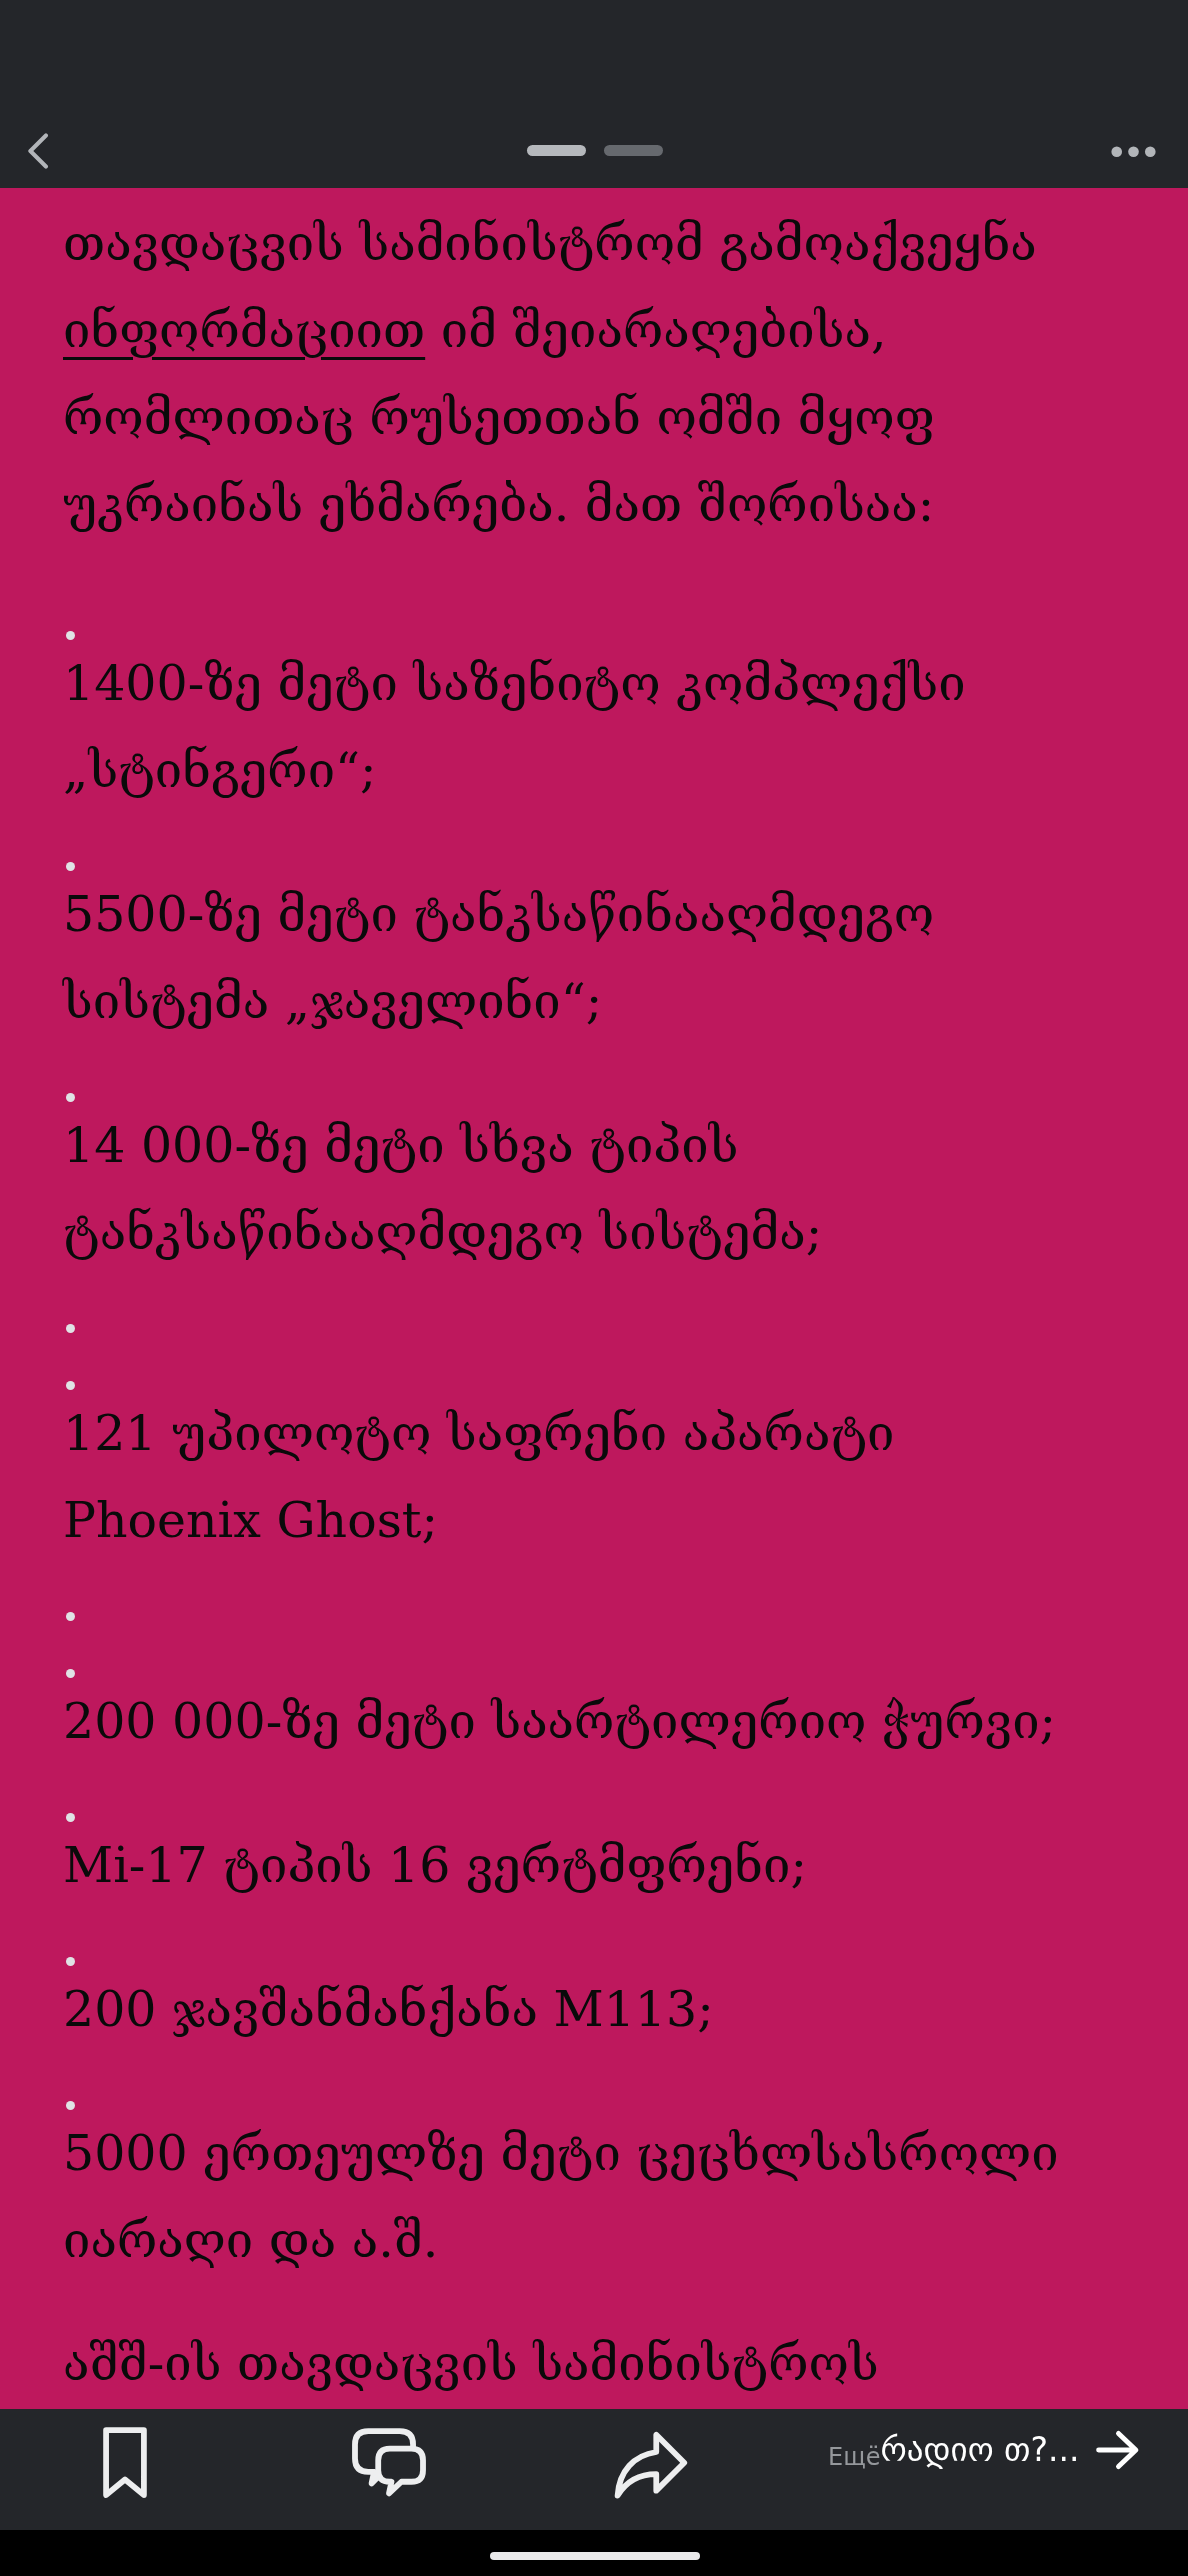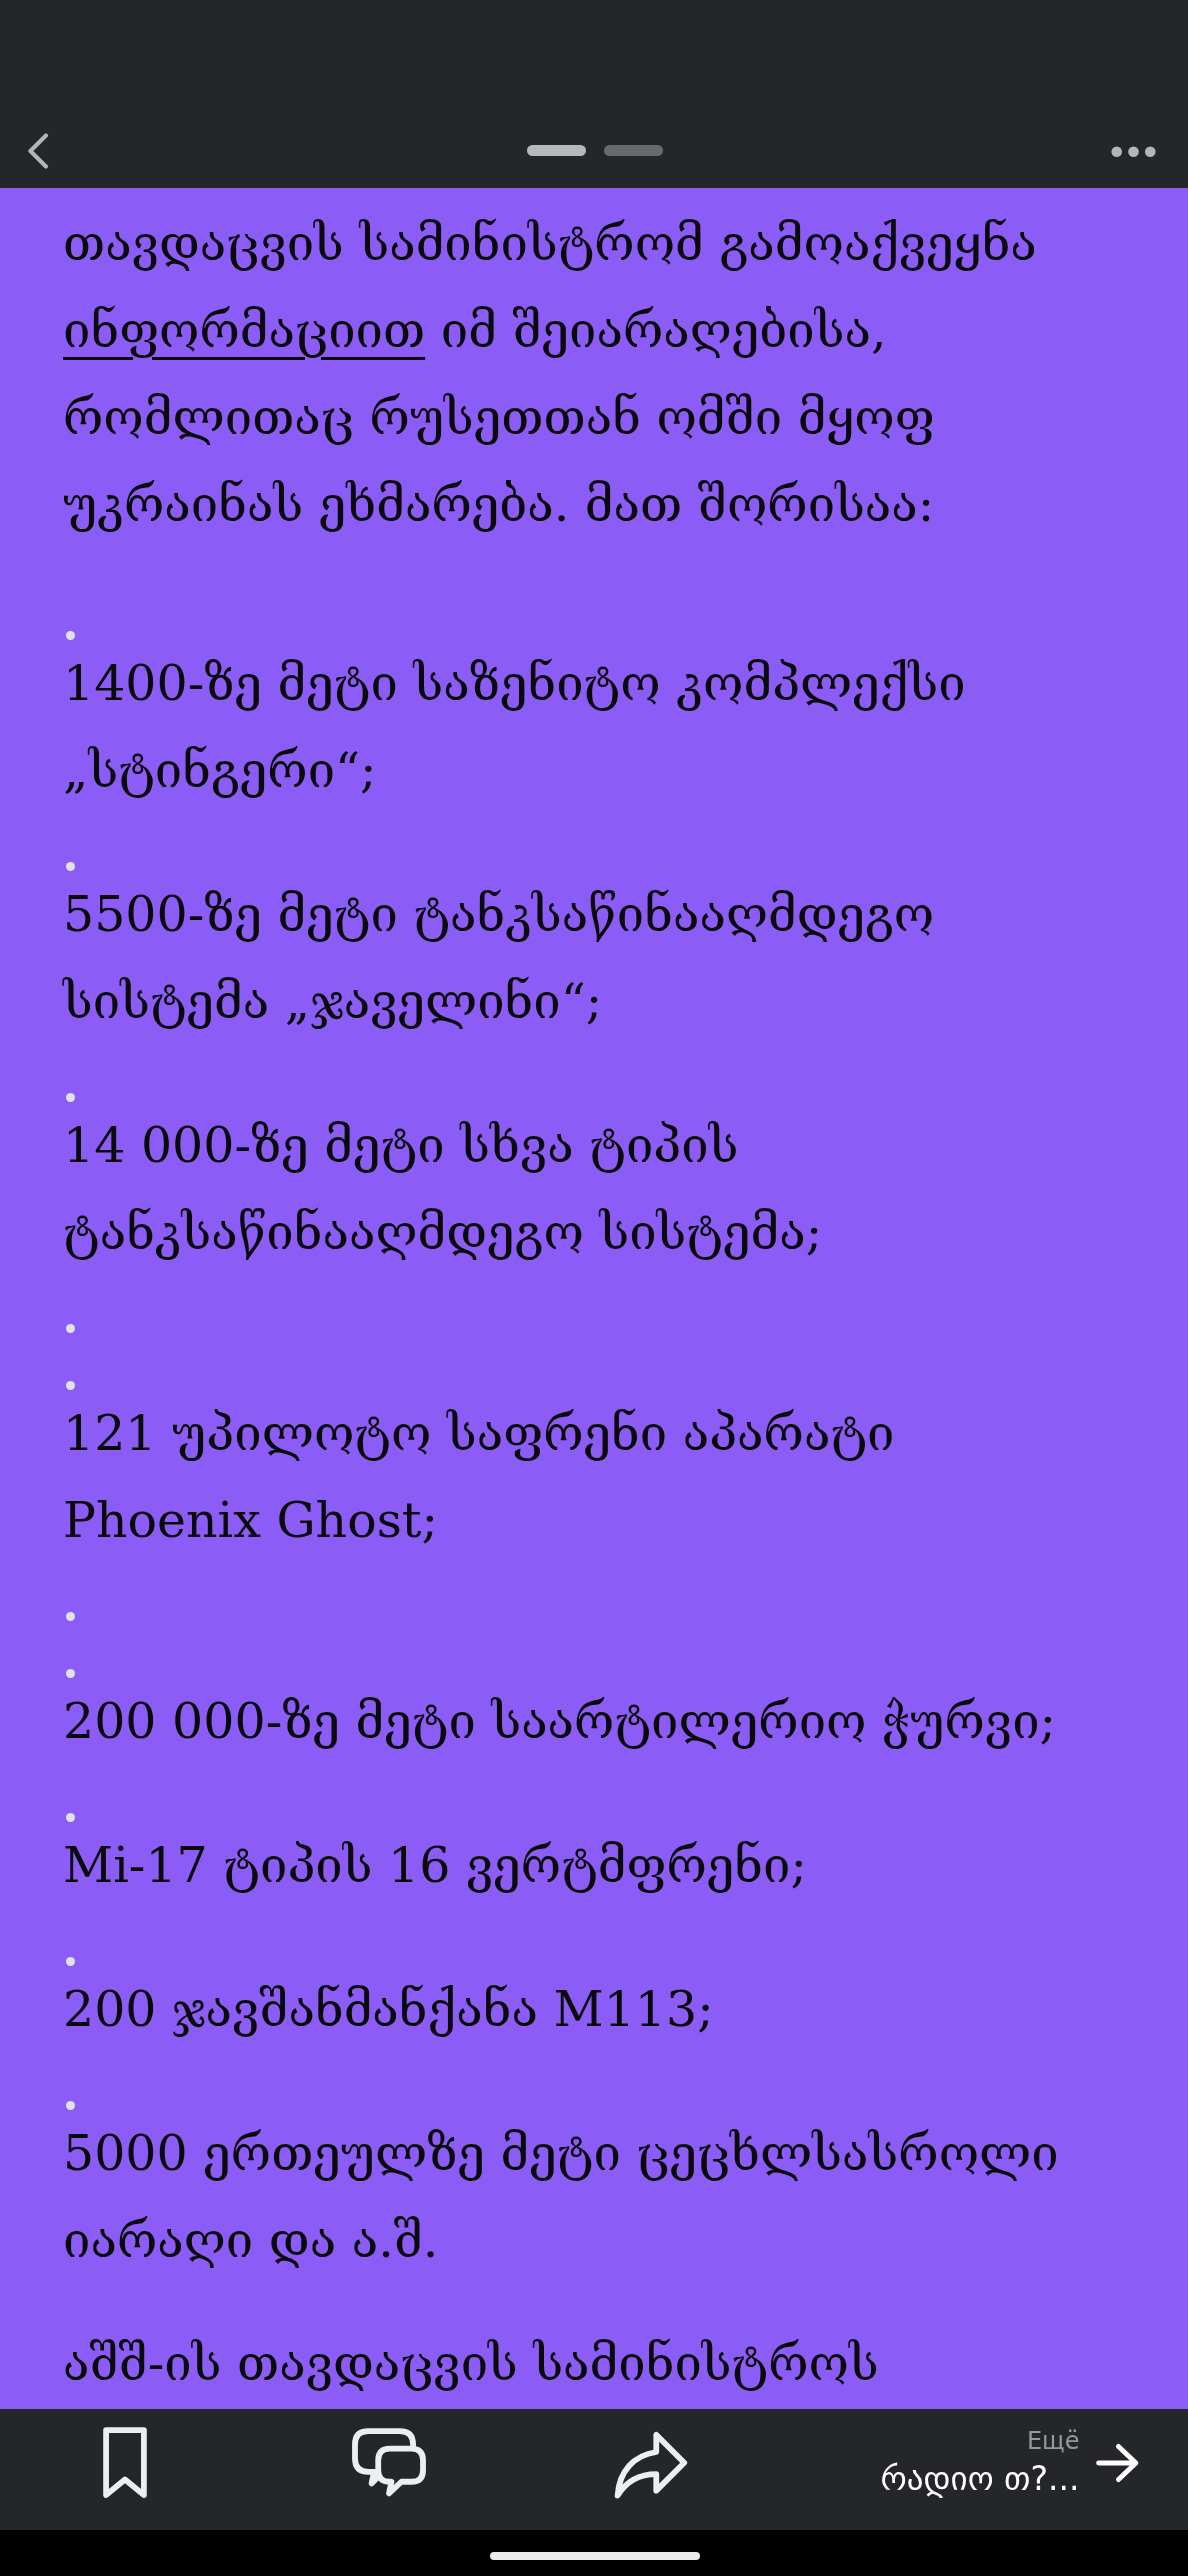--- a/index.html
+++ b/index.html
@@ -1,16 +1,16 @@
 <!DOCTYPE html>
 <html style="font-size:13.2px"><head>
 <meta charset="utf-8">
 <style>
   html,body{margin:0;padding:0;background:#000;}
-  .screen{position:relative;width:1189px;height:2576px;background:#8b5cf6;overflow:hidden;
+  .screen{position:relative;width:1189px;height:2576px;background:#be185d;overflow:hidden;
           font-family:"DejaVu Serif","DejaVu Sans",serif;}
 
   
   .topnav{position:absolute;top:0;left:0;right:0;height:188px;background:#24262a;z-index:5;}
   .back-btn{position:absolute;left:6.6px;top:114px;width:63px;height:74px;background:none;border:none;
             padding:0;display:flex;align-items:center;justify-content:center;cursor:pointer;}
   .pager{position:absolute;left:50%;top:145px;transform:translateX(-50%);display:flex;gap:18px;}
   .pill{width:59px;height:10.7px;border-radius:5.8px;}
   .pill-active{background:#b5b8bc;}
   .pill-inactive{background:#66696e;}
@@ -31,21 +31,21 @@
 
   
   .toolbar{position:absolute;left:0;right:0;top:2409px;height:121px;background:#24262a;z-index:10;}
   .tool-btn{position:absolute;background:none;border:none;padding:0;cursor:pointer;}
   .bookmark-btn{left:101px;top:16.5px;}
   .comments-btn{left:350px;top:18px;}
   .share-btn{left:611px;top:18px;}
   .next-btn{position:absolute;right:48px;top:16.5px;display:flex;align-items:center;gap:16.5px;
             background:none;border:none;padding:0;cursor:pointer;
             font-family:"DejaVu Sans","Liberation Sans",sans-serif;}
-  .next-labels{display:flex;flex-direction:column;align-items:flex-end;}
+  .next-labels{display:flex;flex-direction:row;align-items:flex-end;}
   .next-more{font-size:24px;line-height:30px;color:#95989c;}
   .next-title{font-size:33px;line-height:45px;color:#ffffff;}
 
   
   .system-bar{position:absolute;left:0;right:0;bottom:0;height:46px;background:#000;z-index:11;}
   .home-indicator{position:absolute;left:50%;top:21.5px;transform:translateX(-50%);
                   width:210px;height:8.3px;border-radius:5px;background:#eaeaeb;cursor:pointer;}
 </style>
 </head>
 <body>

